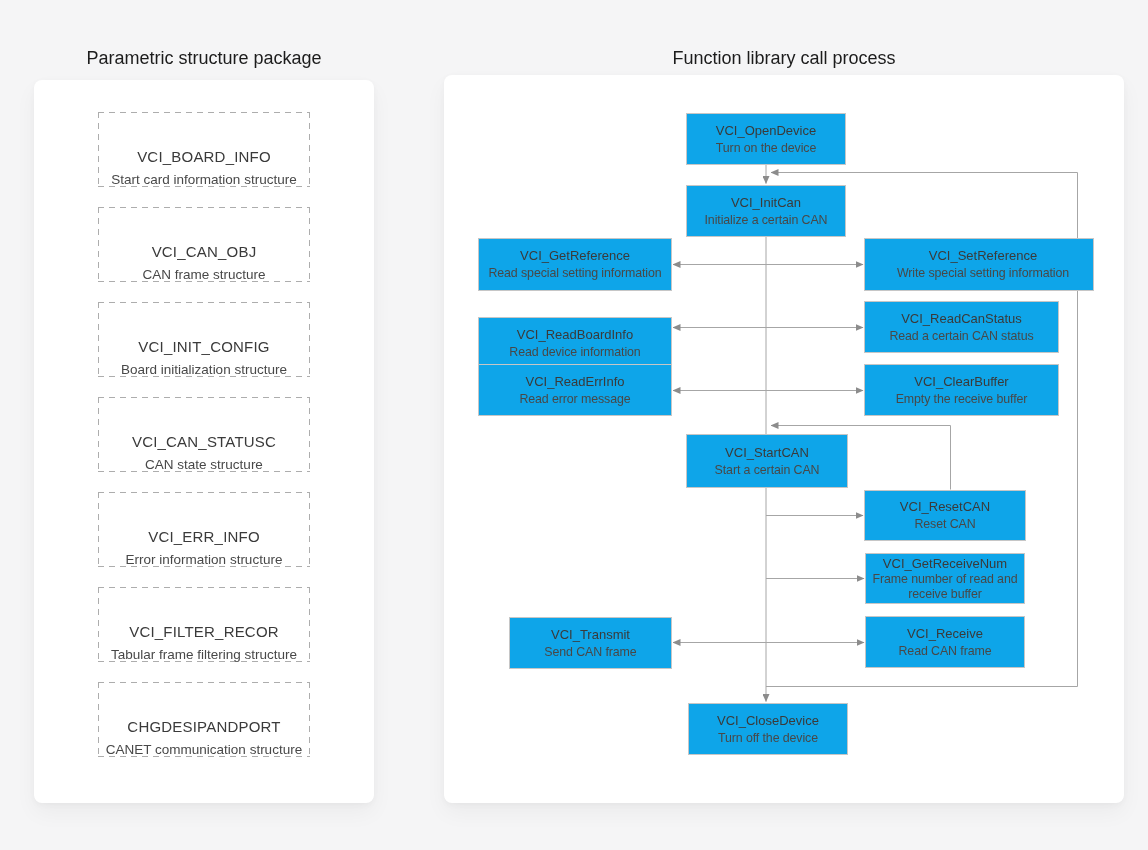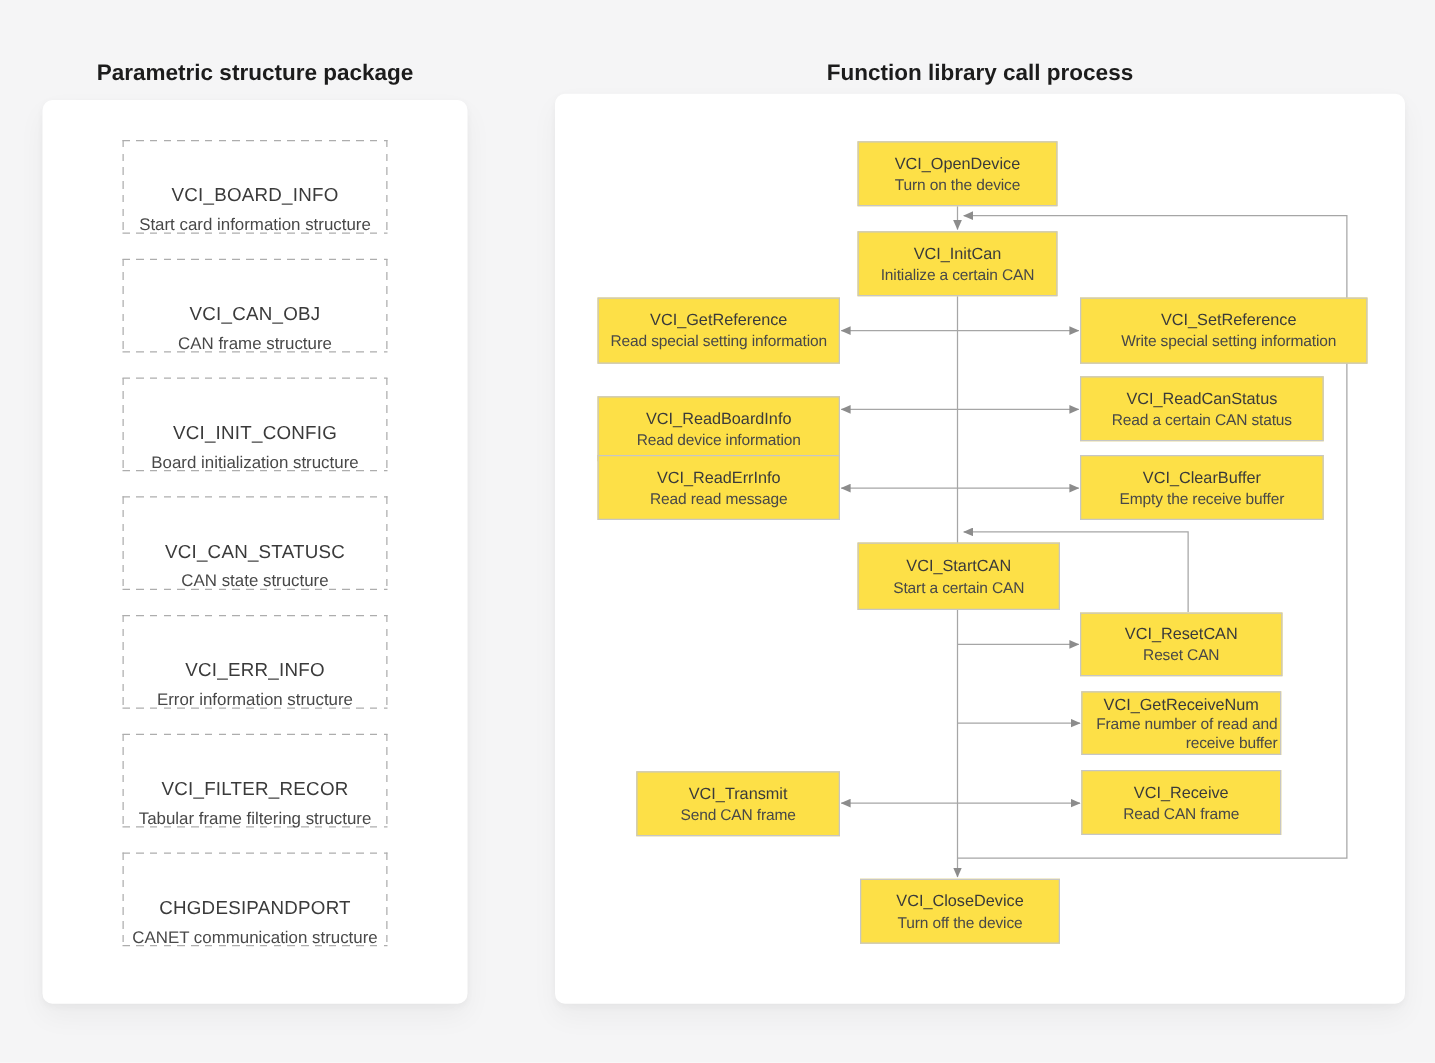--- a/index.html
+++ b/index.html
@@ -13,21 +13,21 @@
     --node_title_text:#3a3a3a;
     --node_desc_text:#484848;
   }
   *{margin:0;padding:0;box-sizing:border-box;}
   html,body{background:var(--background);}
   body{font-family:"Liberation Sans","DejaVu Sans",sans-serif;}
   .page{position:relative;width:1148px;height:850px;background:var(--background);overflow:hidden;}
 
   .section-title{
     position:absolute;top:46px;height:24px;line-height:24px;
-    font-size:18px;font-weight:bold;color:var(--title_text);text-align:center;
+    font-size:18px;font-weight:normal;color:var(--title_text);text-align:center;
   }
   #left-title{left:34px;width:340px;}
   #right-title{left:444px;width:680px;}
 
   .card{
     position:absolute;background:var(--card);border-radius:8px;
     box-shadow:0 10px 22px rgba(0,0,0,.045), 0 2px 6px rgba(0,0,0,.035);
   }
   #left-card{left:34px;top:80px;width:340px;height:723px;padding-top:32px;}
   #right-card{left:444px;top:75px;width:680px;height:728px;}
@@ -48,23 +48,23 @@
     text-align:center;
   }
   .struct-name{font-size:15px;color:var(--node_title_text);letter-spacing:.2px;}
   .struct-desc{font-size:13.5px;color:var(--node_desc_text);}
 
   
   .connectors{position:absolute;left:0;top:0;}
   .connectors line,.connectors polyline{stroke:var(--connector);stroke-width:1;fill:none;}
   .arrowhead{fill:var(--arrowhead);}
   .flow-node{
-    position:absolute;background:#fde047;border:1px solid var(--box_border);
+    position:absolute;background:#0ea5e9;border:1px solid var(--box_border);
     display:flex;flex-direction:column;align-items:center;justify-content:center;gap:3px;
-    text-align:right;padding:0 2px;
+    text-align:center;padding:0 2px;
   }
   .fn-title{font-size:13px;color:var(--node_title_text);}
   .fn-desc{font-size:12.4px;color:var(--node_desc_text);line-height:1.15;letter-spacing:-0.1px;}
 </style>
 </head>
 <body>
 
 <div class="page">
 
   <div class="section-title" id="left-title">Parametric structure package</div>
@@ -156,21 +156,21 @@
     <div class="flow-node" style="left:34px;top:226px;width:194px;height:52px;margin-top:16px;">
       <div class="fn-title">VCI_ReadBoardInfo</div>
       <div class="fn-desc">Read device information</div>
     </div>
     <div class="flow-node" style="left:420px;top:226px;width:195px;height:52px;">
       <div class="fn-title">VCI_ReadCanStatus</div>
       <div class="fn-desc">Read a certain CAN status</div>
     </div>
     <div class="flow-node" style="left:34px;top:289px;width:194px;height:52px;">
       <div class="fn-title">VCI_ReadErrInfo</div>
-      <div class="fn-desc">Read read message</div>
+      <div class="fn-desc">Read error message</div>
     </div>
     <div class="flow-node" style="left:420px;top:289px;width:195px;height:52px;">
       <div class="fn-title">VCI_ClearBuffer</div>
       <div class="fn-desc">Empty the receive buffer</div>
     </div>
     <div class="flow-node" style="left:242px;top:359px;width:162px;height:54px;">
       <div class="fn-title">VCI_StartCAN</div>
       <div class="fn-desc">Start a certain CAN</div>
     </div>
     <div class="flow-node" style="left:420px;top:415px;width:162px;height:51px;">

